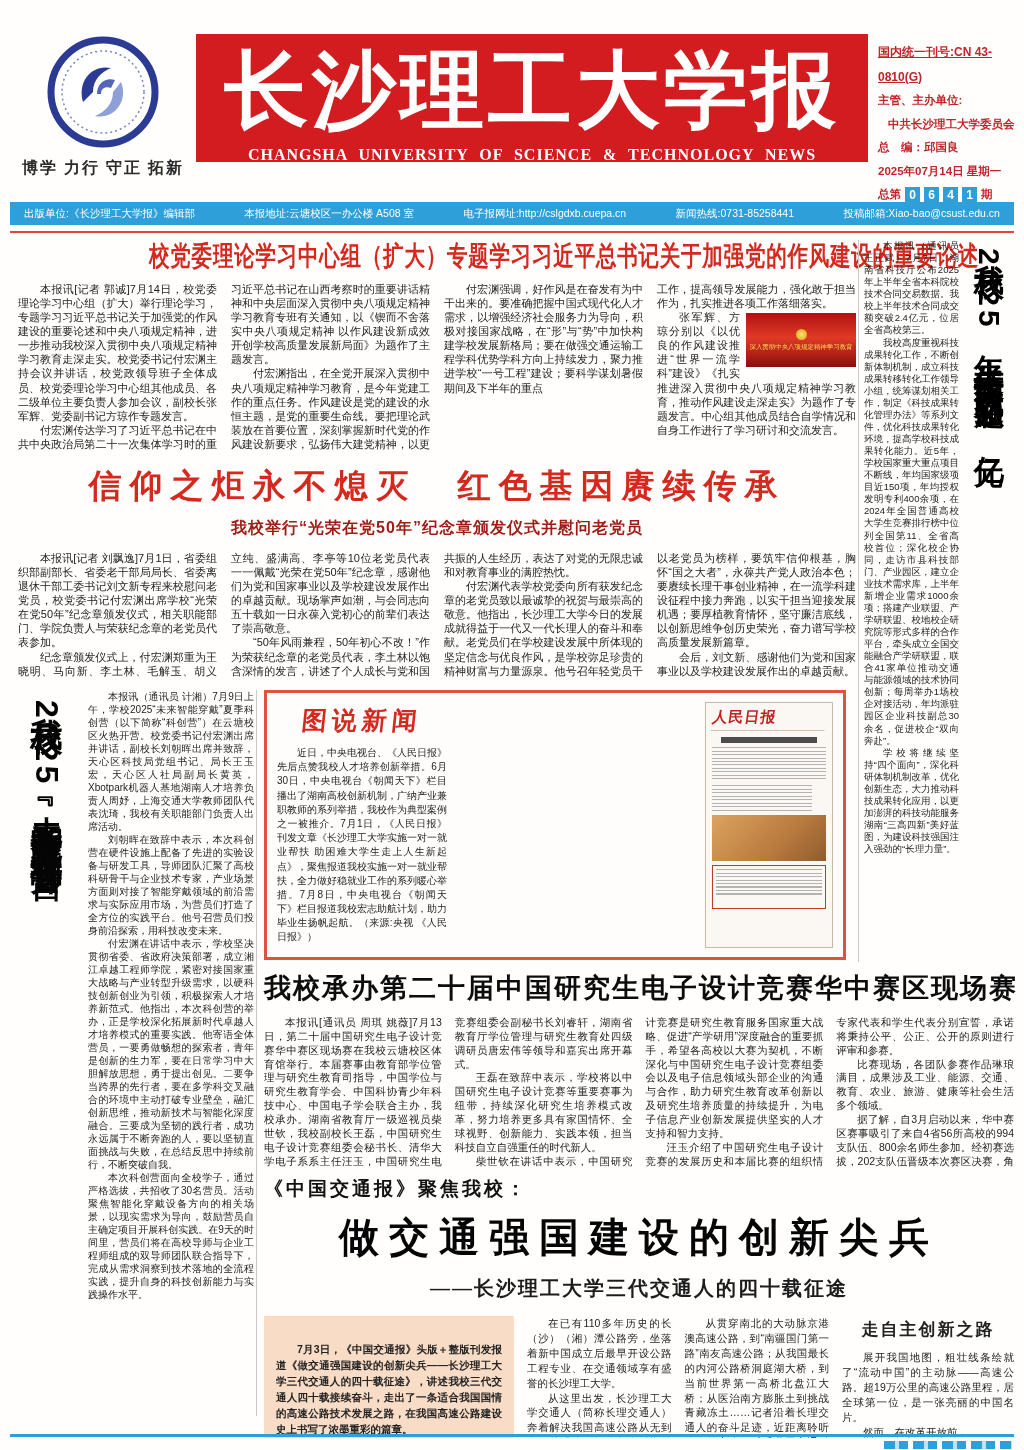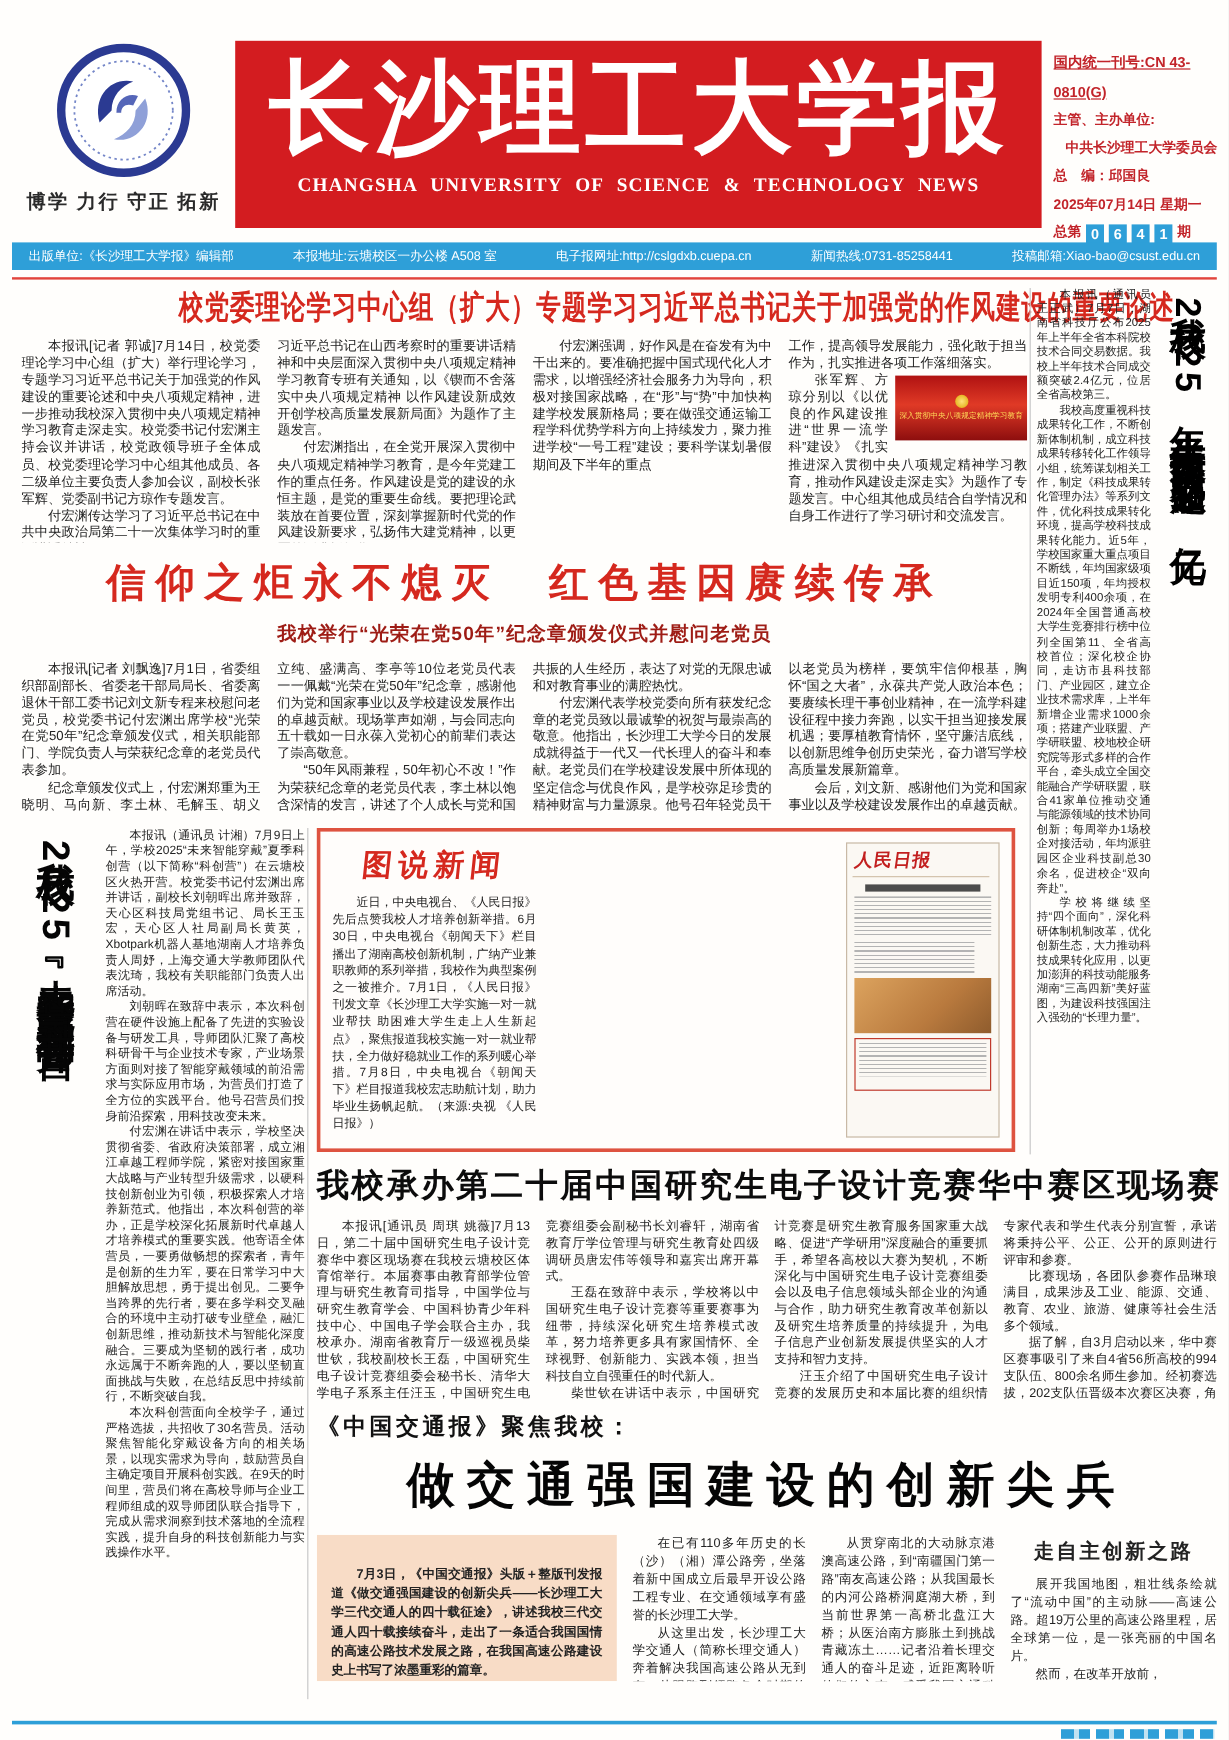--- a/index.html
+++ b/index.html
@@ -3,21 +3,21 @@
 <meta charset="utf-8">
 <style>
   html,body{margin:0;padding:0;background:#e8e8e8;}
   .page{position:relative;width:1024px;height:1450px;background:#fffefc;margin:0 auto;
         font-family:"Liberation Sans","DejaVu Sans",sans-serif;color:#1c1c1c;overflow:hidden;}
   
   .logo-block{position:absolute;left:14px;top:36px;width:178px;height:164px;text-align:center;}
   .emblem{width:112px;height:112px;margin:0 auto;}
   .motto{margin-top:10px;font-family:"Liberation Serif",serif;font-weight:900;font-size:16px;
          letter-spacing:2px;color:#2a2a2a;}
-  .banner{position:absolute;left:196px;top:34px;width:672px;height:156px;background:#d31c20;
+  .banner{position:absolute;left:196px;top:34px;width:672px;height:128px;background:#d31c20;
           text-align:center;box-sizing:border-box;padding-top:6px;}
   .banner .cn{font-family:"Liberation Serif",serif;font-weight:900;font-size:84px;line-height:1.22;
               color:#fff;letter-spacing:4px;white-space:nowrap;}
   .banner .en{font-family:"Liberation Serif",serif;font-weight:700;font-size:16px;color:#fff;
               letter-spacing:1px;word-spacing:6px;margin-top:4px;}
   .pubinfo{position:absolute;left:878px;top:40px;width:138px;color:#c2242a;font-size:11.5px;
            line-height:2.05;font-weight:700;}
   .pubinfo .issn{font-size:12px;text-decoration:underline;}
   .pubinfo .ind{padding-left:10px;}
   .issue-line{display:flex;align-items:center;gap:4px;}
@@ -301,20 +301,21 @@
         <p class="cont">专家代表和学生代表分别宣誓，承诺将秉持公平、公正、公开的原则进行评审和参赛。</p>
         <p>比赛现场，各团队参赛作品琳琅满目，成果涉及工业、能源、交通、教育、农业、旅游、健康等社会生活多个领域。</p>
         <p>据了解，自3月启动以来，华中赛区赛事吸引了来自4省56所高校的994支队伍、800余名师生参加。经初赛选拔，202支队伍晋级本次赛区决赛，角逐全国总决赛晋级名额。</p>
       </div>
     </div>
   </div>
 
   <div class="art" style="left:264px;top:1176px;width:750px;">
     <div class="a4-kicker">《中国交通报》聚焦我校：</div>
     <div class="a4-hl">做交通强国建设的创新尖兵</div>
+    <div class="a4-sub">——长沙理工大学三代交通人的四十载征途</div>
     <div class="a4-row">
       <div class="hbox">
         <p>7月3日，《中国交通报》头版＋整版刊发报道《做交通强国建设的创新尖兵——长沙理工大学三代交通人的四十载征途》，讲述我校三代交通人四十载接续奋斗，走出了一条适合我国国情的高速公路技术发展之路，在我国高速公路建设史上书写了浓墨重彩的篇章。</p>
       </div>
       <div class="a4col">
         <p>在已有110多年历史的长（沙）（湘）潭公路旁，坐落着新中国成立后最早开设公路工程专业、在交通领域享有盛誉的长沙理工大学。</p>
         <p>从这里出发，长沙理工大学交通人（简称长理交通人）奔着解决我国高速公路从无到有、从跟跑到领跑各个时期的关键问题，三代人四十载接续奋斗，走出了一条适合我国国情的高速公路技术发展之路，在我国高速公路建设史上书写了浓墨重彩的篇章。</p>
       </div>
       <div class="a4col">
         <p>从贯穿南北的大动脉京港澳高速公路，到“南疆国门第一路”南友高速公路；从我国最长的内河公路桥洞庭湖大桥，到当前世界第一高桥北盘江大桥；从医治南方膨胀土到挑战青藏冻土……记者沿着长理交通人的奋斗足迹，近距离聆听他们的心声，感受我国交通科技工作者走自主创新之路的智慧与卓绝，探寻我国高速公路在短短四十年实现跨越式发展的精神内核。</p>

